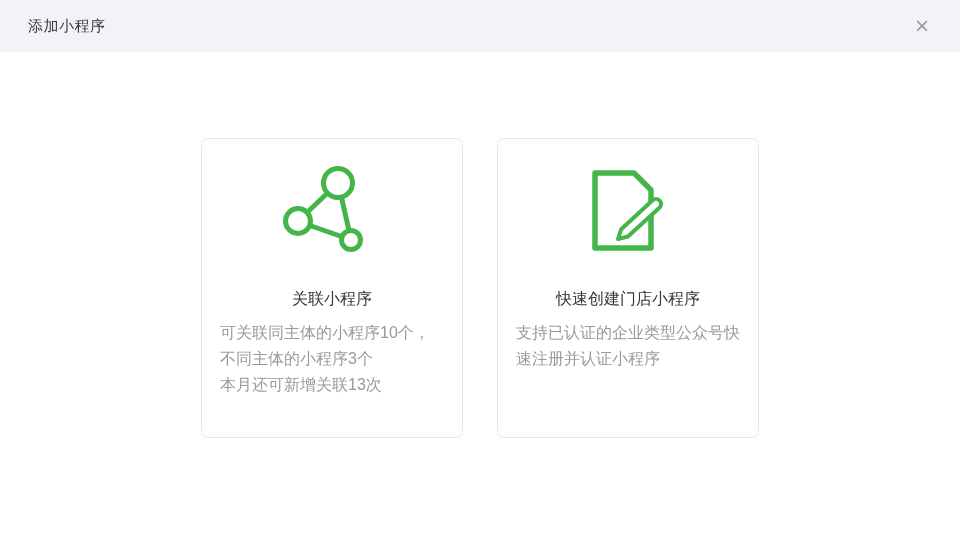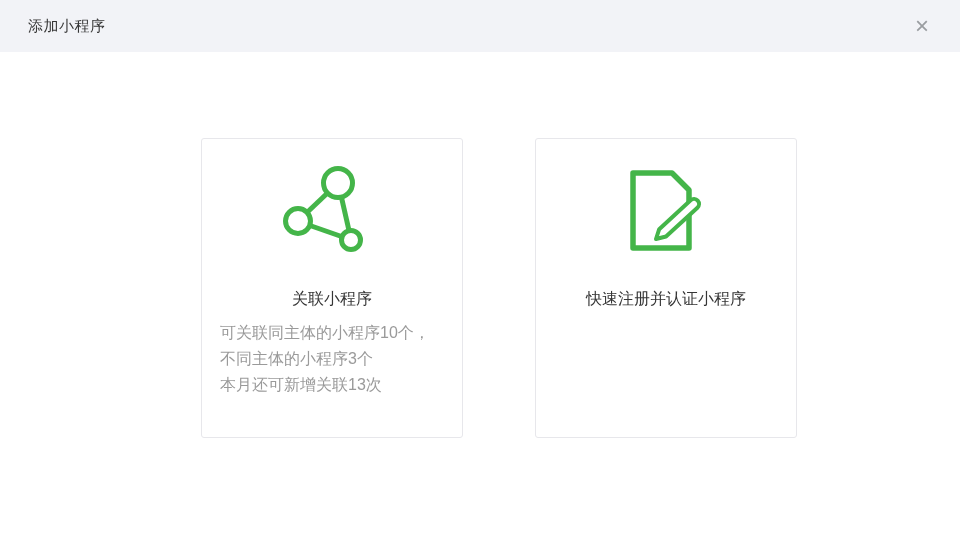--- a/index.html
+++ b/index.html
@@ -38,24 +38,23 @@
   .cards {
     margin-top: 86px;
     display: flex;
     justify-content: center;
     gap: 34px;
   }
   .card {
     width: 262px; height: 300px;
     background: #fff;
     border: 1px solid var(--card-border, #e7e7eb);
-    border-radius: 3px;
+    border-radius: 8px;
     cursor: pointer;
     text-align: center;
-    margin-left: 38px;
   }
   .card-icon {
     margin-top: 22px;
     height: 100px;
     display: flex; align-items: center; justify-content: center;
     color: var(--brand-green, #44b549);
   }
   .card-title {
     margin-top: 28px;
     font-size: 16px;
@@ -103,18 +102,21 @@
       </div>
     </div>
 
     <div class="card">
       <div class="card-icon">
         <svg viewBox="0 0 100 100" width="100" height="100">
           <path d="M17 12 H56 L73 29 V87 H17 Z" fill="none" stroke="currentColor" stroke-width="5.5" stroke-linejoin="round"></path>
           <path d="M40 78 L43.2 68.2 L74.6 39.3 A5 5 0 0 1 81.4 46.7 L50 75.5 Z" fill="#ffffff" stroke="currentColor" stroke-width="4" stroke-linejoin="round"></path>
         </svg>
       </div>
-      <h3 class="card-title">快速注册并认证小程序</h3>
+      <h3 class="card-title">快速创建门店小程序</h3>
+      <div class="card-desc">
+        <p>支持已认证的企业类型公众号快速注册并认证小程序</p>
+      </div>
     </div>
 
 
   </div>
 </div>
 
 </body></html>

